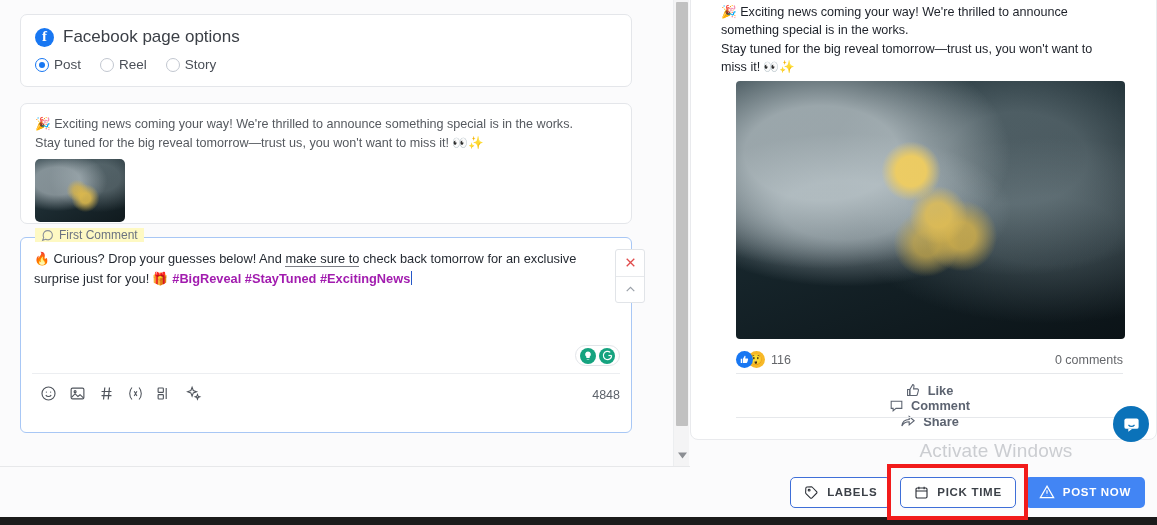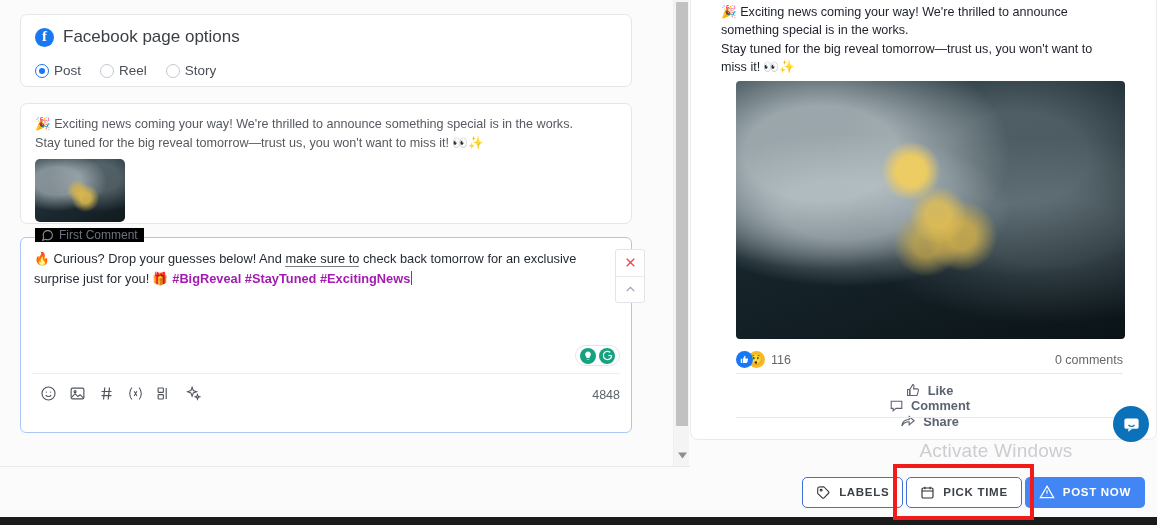--- a/index.html
+++ b/index.html
@@ -28,21 +28,21 @@
   .fb-head { display: flex; align-items: center; gap: 9px; }
   .fb-logo {
     width: 19px; height: 19px; border-radius: 50%;
     background: #1877f2; color: #fff;
     display: flex; align-items: center; justify-content: center;
     font-family: "Liberation Serif", serif; font-weight: bold; font-size: 15px;
     line-height: 1; padding-bottom: 1px;
   }
   .fb-head-label { font-size: 17px; color: #3b3f46; }
 
-  .radio-row { display: flex; align-items: flex-end; gap: 5px; margin-top: 16px; }
+  .radio-row { display: flex; align-items: flex-end; gap: 5px; margin-top: 10px; }
   .radio-item { display: flex; align-items: center; gap: 5px; margin-right: 14px; cursor: pointer; }
   .radio-dot {
     width: 14px; height: 14px; border-radius: 50%;
     border: 1.6px solid #c2c7d0; background: #fff;
     display: flex; align-items: center; justify-content: center; flex: none;
   }
   .radio-dot.on { border-color: #1877f2; border-width: 1.6px; }
   .radio-dot.on::after { content: ""; width: 6px; height: 6px; border-radius: 50%; background: #1877f2; }
   .radio-label { font-size: 13.5px; color: #4a4f57; }
 
@@ -60,21 +60,21 @@
     filter: blur(.4px);
   }
 
   
   .fc-wrap { position: absolute; left: 20px; top: 237px; width: 612px; height: 196px; }
   .fc-box {
     position: absolute; inset: 0;
     border: 1.4px solid #a8c7f5; border-radius: 6px; background: #fff;
   }
   .fc-legend {
-    position: absolute; left: 15px; top: -9px; background: #000000;
+    position: absolute; left: 15px; top: -9px; background: #fef9c3;
     padding: 0 6px; display: flex; align-items: center; gap: 5px;
   }
   .fc-legend-text { font-size: 12px; color: #6b7280; }
   .fc-body { position: absolute; left: 14px; right: 18px; top: 12px; }
   .fc-text { font-size: 12.8px; line-height: 20px; color: #262b33; }
   .fc-text .u-underline { border-bottom: 1px solid #7c7f86; }
   .fc-text .hashtag { color: #a21caf; font-weight: bold; }
   .caret {
     display: inline-block; width: 1.3px; height: 14px;
     background: #2558c8; vertical-align: -2px; margin-left: .5px;
@@ -173,21 +173,21 @@
   .watermark { position: absolute; left: 866px; top: 440px; width: 260px;
     text-align: center; pointer-events: none; user-select: none; z-index: 4; }
   .wm-1 { font-size: 19px; color: #cbcdd1; letter-spacing: .2px; }
   .wm-2 { font-size: 12.5px; color: #cbcdd1; margin-top: 6px; }
 
   
   .bottom-bar {
     position: absolute; left: 0; top: 467px; width: 1157px; height: 50px;
     background: #fbfbfc; z-index: 6;
     display: flex; align-items: center; justify-content: flex-end;
-    gap: 3px; padding-right: 12px;
+    gap: 9px; padding-right: 12px;
   }
   .btn { height: 31px; border-radius: 5px; display: flex; align-items: center;
     justify-content: center; gap: 8px; font-size: 11.5px; font-weight: bold;
     letter-spacing: .7px; cursor: pointer; padding: 0 13px; border: 1.4px solid transparent; }
   .btn-outline { background: #fff; border-color: #3f6fd8; color: #3c4148; }
   .btn-blue { background: #4285f4; color: #fff; }
   .btn-orange { background: #f5ab53; color: #3c3123; }
   .btn svg { display: block; flex: none; }
 
   .pick-wrap { position: relative; display: flex; align-items: center; }

